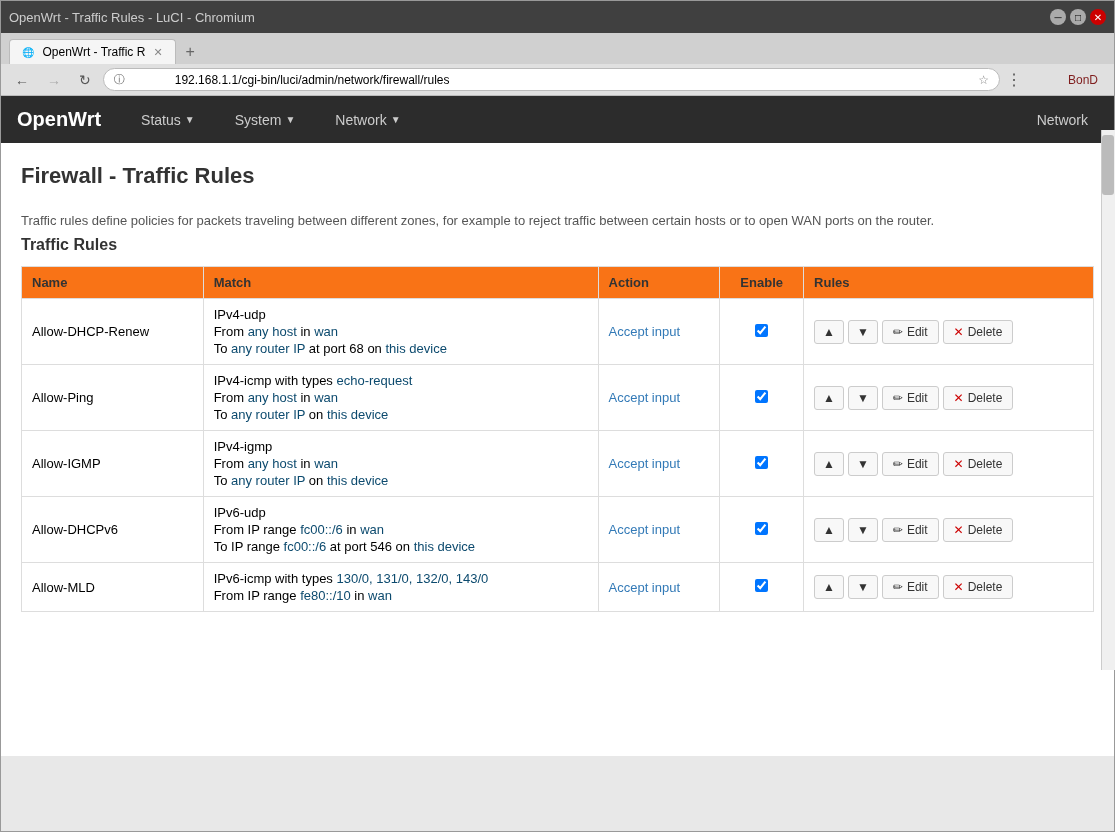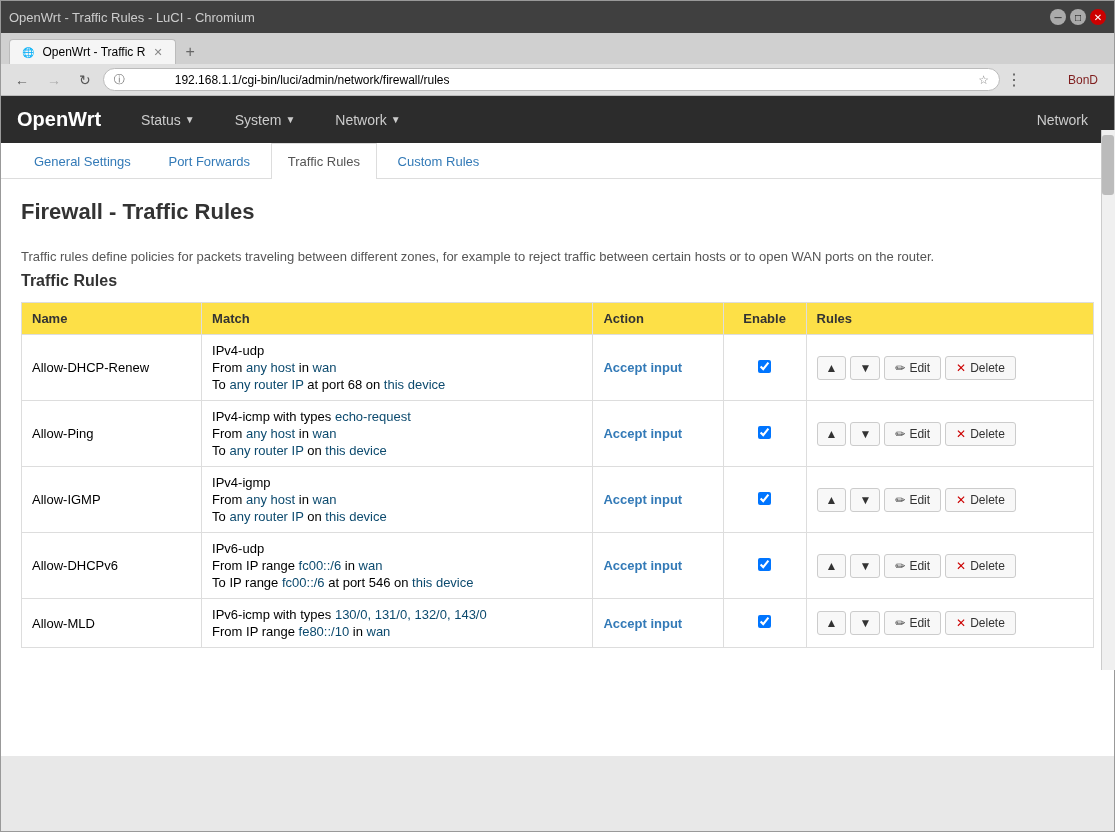--- a/index.html
+++ b/index.html
@@ -40,26 +40,26 @@
 
     
     .main-content { padding: 20px 20px; }
     .page-title { font-size: 22px; font-weight: bold; color: #333; margin-bottom: 24px; }
     .page-desc { font-size: 13px; color: #555; margin-bottom: 8px; }
 
     .section-title { font-size: 16px; font-weight: bold; color: #333; margin-bottom: 12px; }
 
     
     .rules-table { width: 100%; border-collapse: collapse; }
-    .rules-table th { background: #fde047; border: 1px solid #ddd; padding: 8px 10px; text-align: left; font-weight: bold; font-size: 13px; color: #333; }
+    .rules-table th { background: #f97316; border: 1px solid #ddd; padding: 8px 10px; text-align: left; font-weight: bold; font-size: 13px; color: #333; }
     .rules-table td { border: 1px solid #ddd; padding: 8px 10px; vertical-align: middle; font-size: 13px; }
 
     .link-blue { color: #0c4a6e; text-decoration: none; }
 
-    .action-accept { color: #337ab7; font-size: 13px; font-weight: bold; }
+    .action-accept { color: #337ab7; font-size: 13px; }
 
     .checkbox-cell { text-align: center; }
 
     .btn { display: inline-flex; align-items: center; gap: 4px; padding: 4px 10px; border: 1px solid; border-radius: 3px; cursor: pointer; font-size: 12px; }
     .btn-default { background: #f8f8f8; border-color: #ccc; color: #333; }
     .btn-danger { background: #f8f8f8; border-color: #ccc; color: #333; }
     .btn-sort { background: #f8f8f8; border-color: #ccc; color: #333; padding: 4px 8px; }
 
     .name-cell { font-weight: normal; min-width: 80px; }
     .match-cell { min-width: 300px; margin-top: 44px; }
@@ -120,26 +120,20 @@
       </div>
       <div class="nav-item">
         <span>Network</span>
         <span class="caret">▼</span>
       </div>
       <div class="logout">
         <span>Network</span>
       </div>
     </div>
 
-    <div class="content-tabs">
-      <a class="content-tab">General Settings</a>
-      <a class="content-tab">Port Forwards</a>
-      <a class="content-tab active">Traffic Rules</a>
-      <a class="content-tab">Custom Rules</a>
-    </div>
 
     <div class="main-content">
       <h1 class="page-title">Firewall - Traffic Rules</h1>
       <p class="page-desc">Traffic rules define policies for packets traveling between different zones, for example to reject traffic between certain hosts or to open WAN ports on the router.</p>
 
       <h2 class="section-title">Traffic Rules</h2>
 
       <table class="rules-table">
         <thead>
           <tr>

